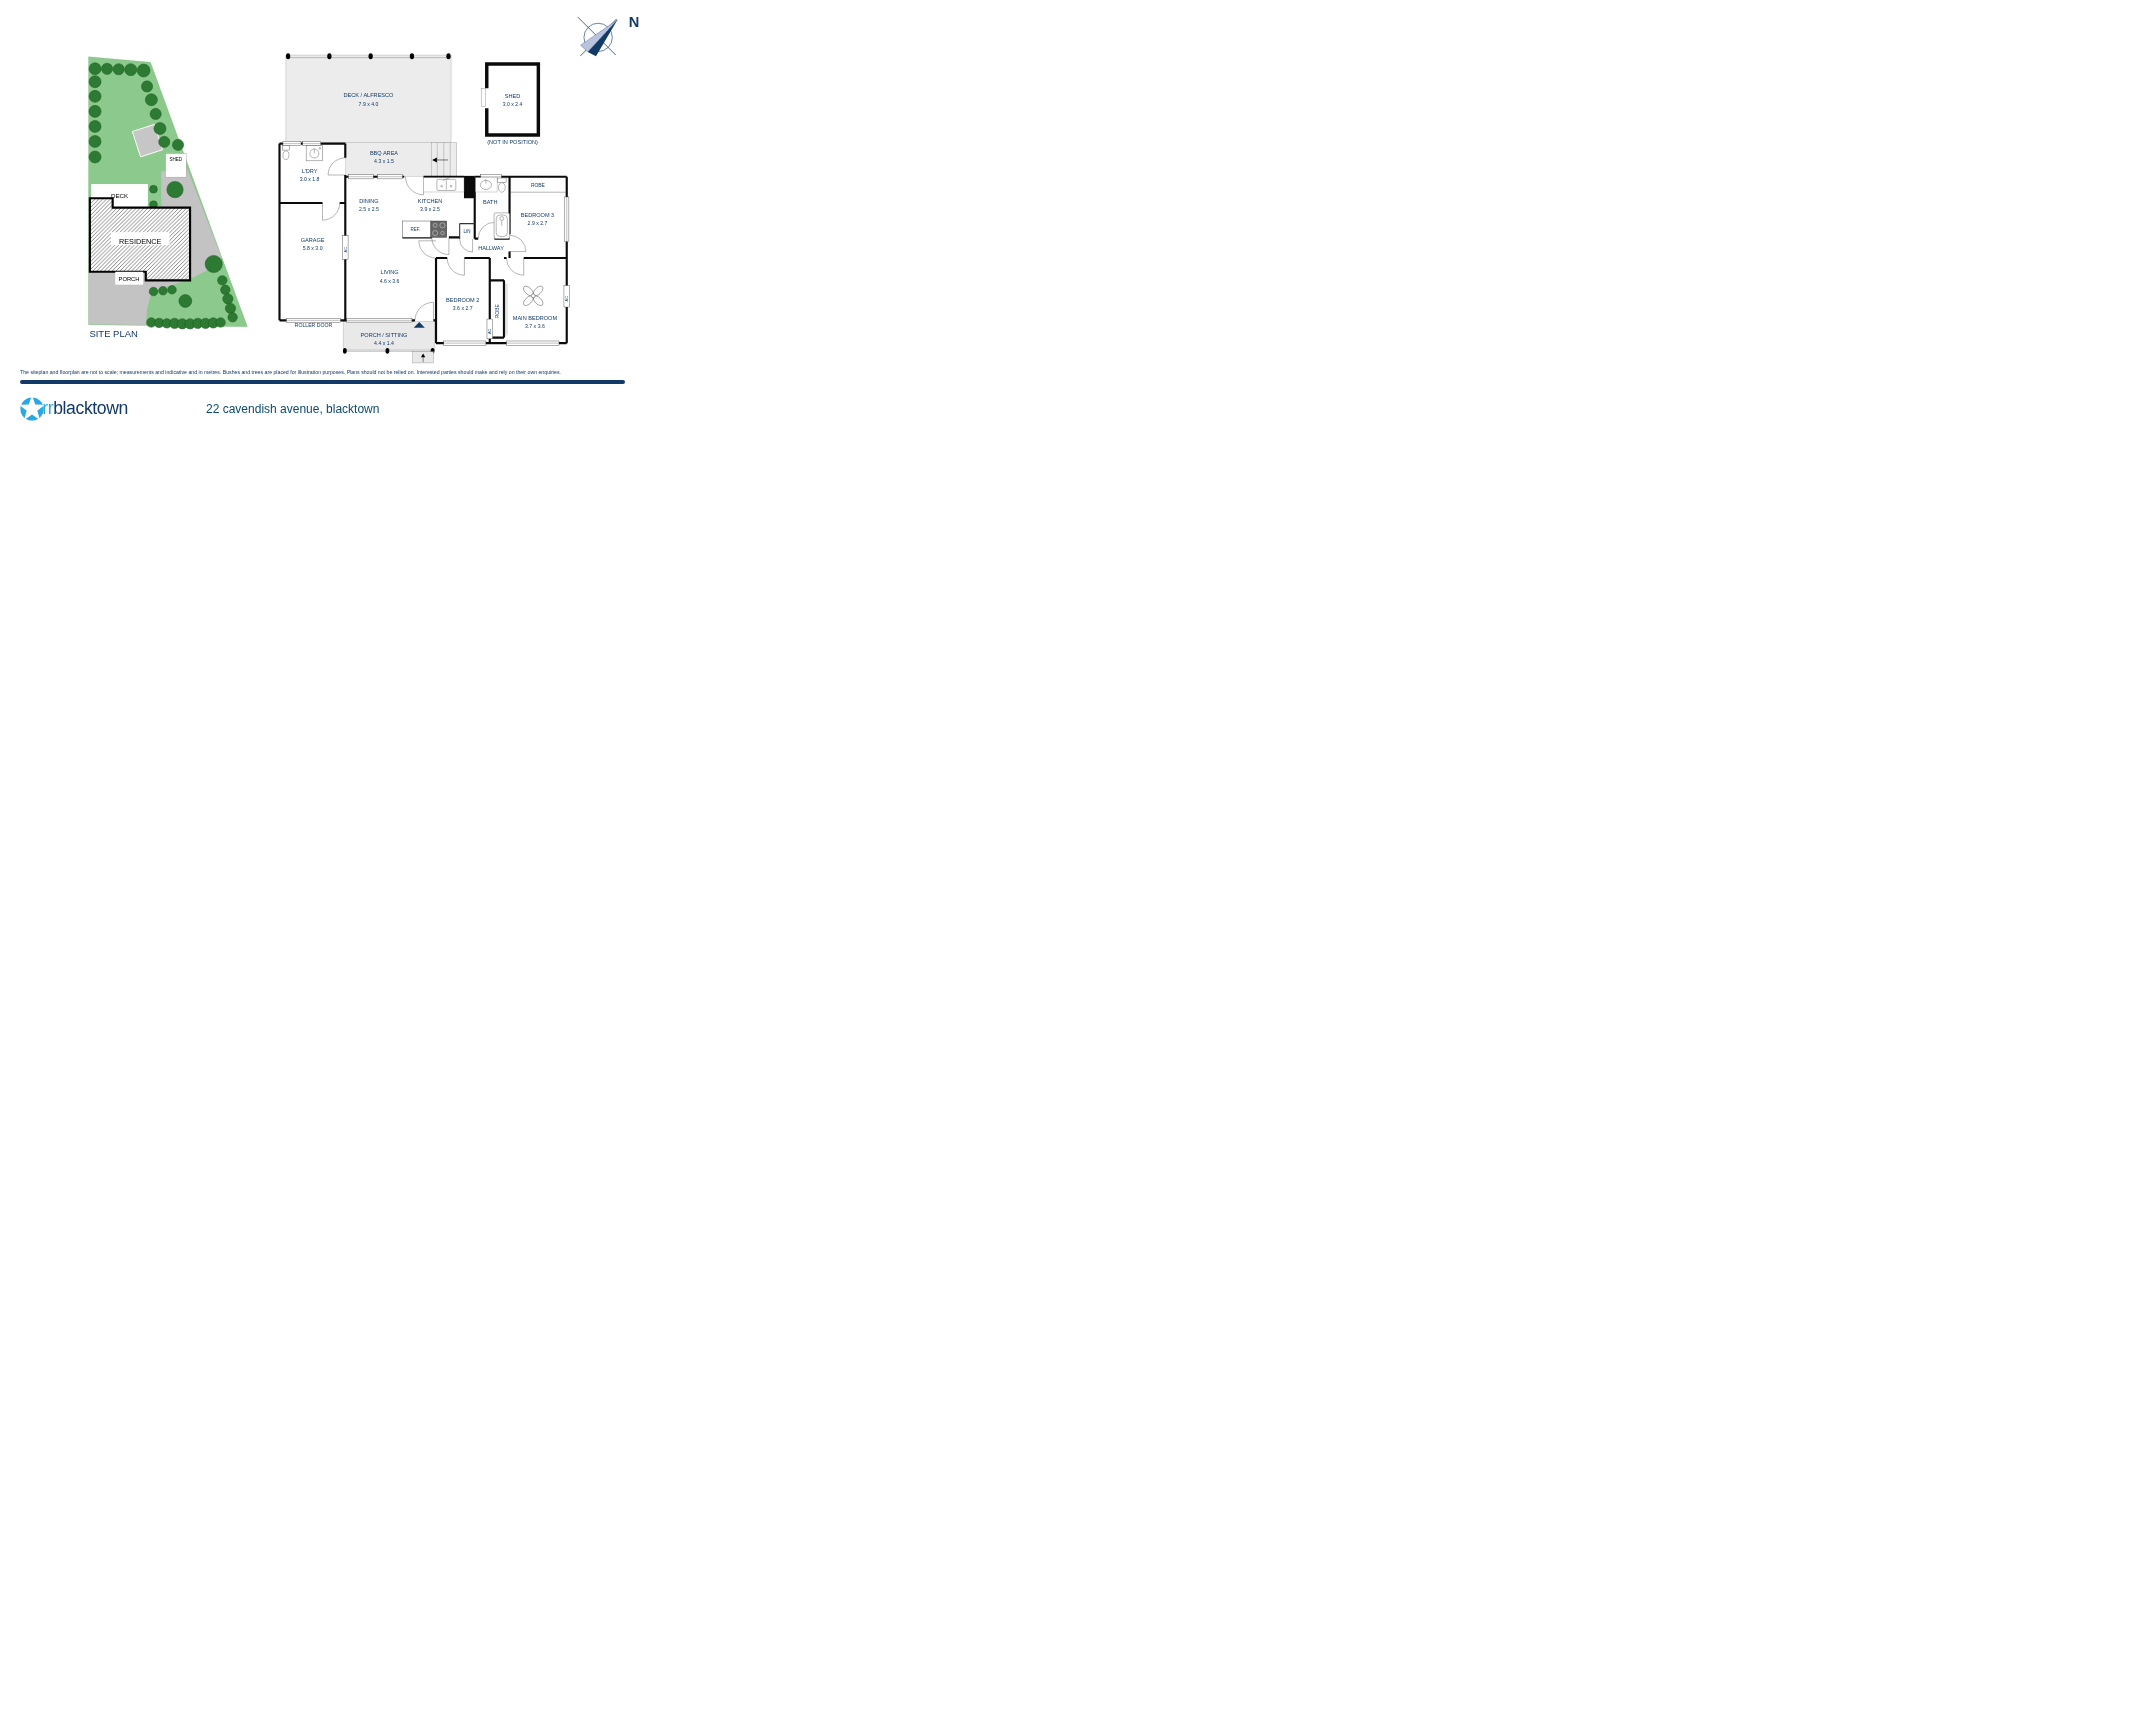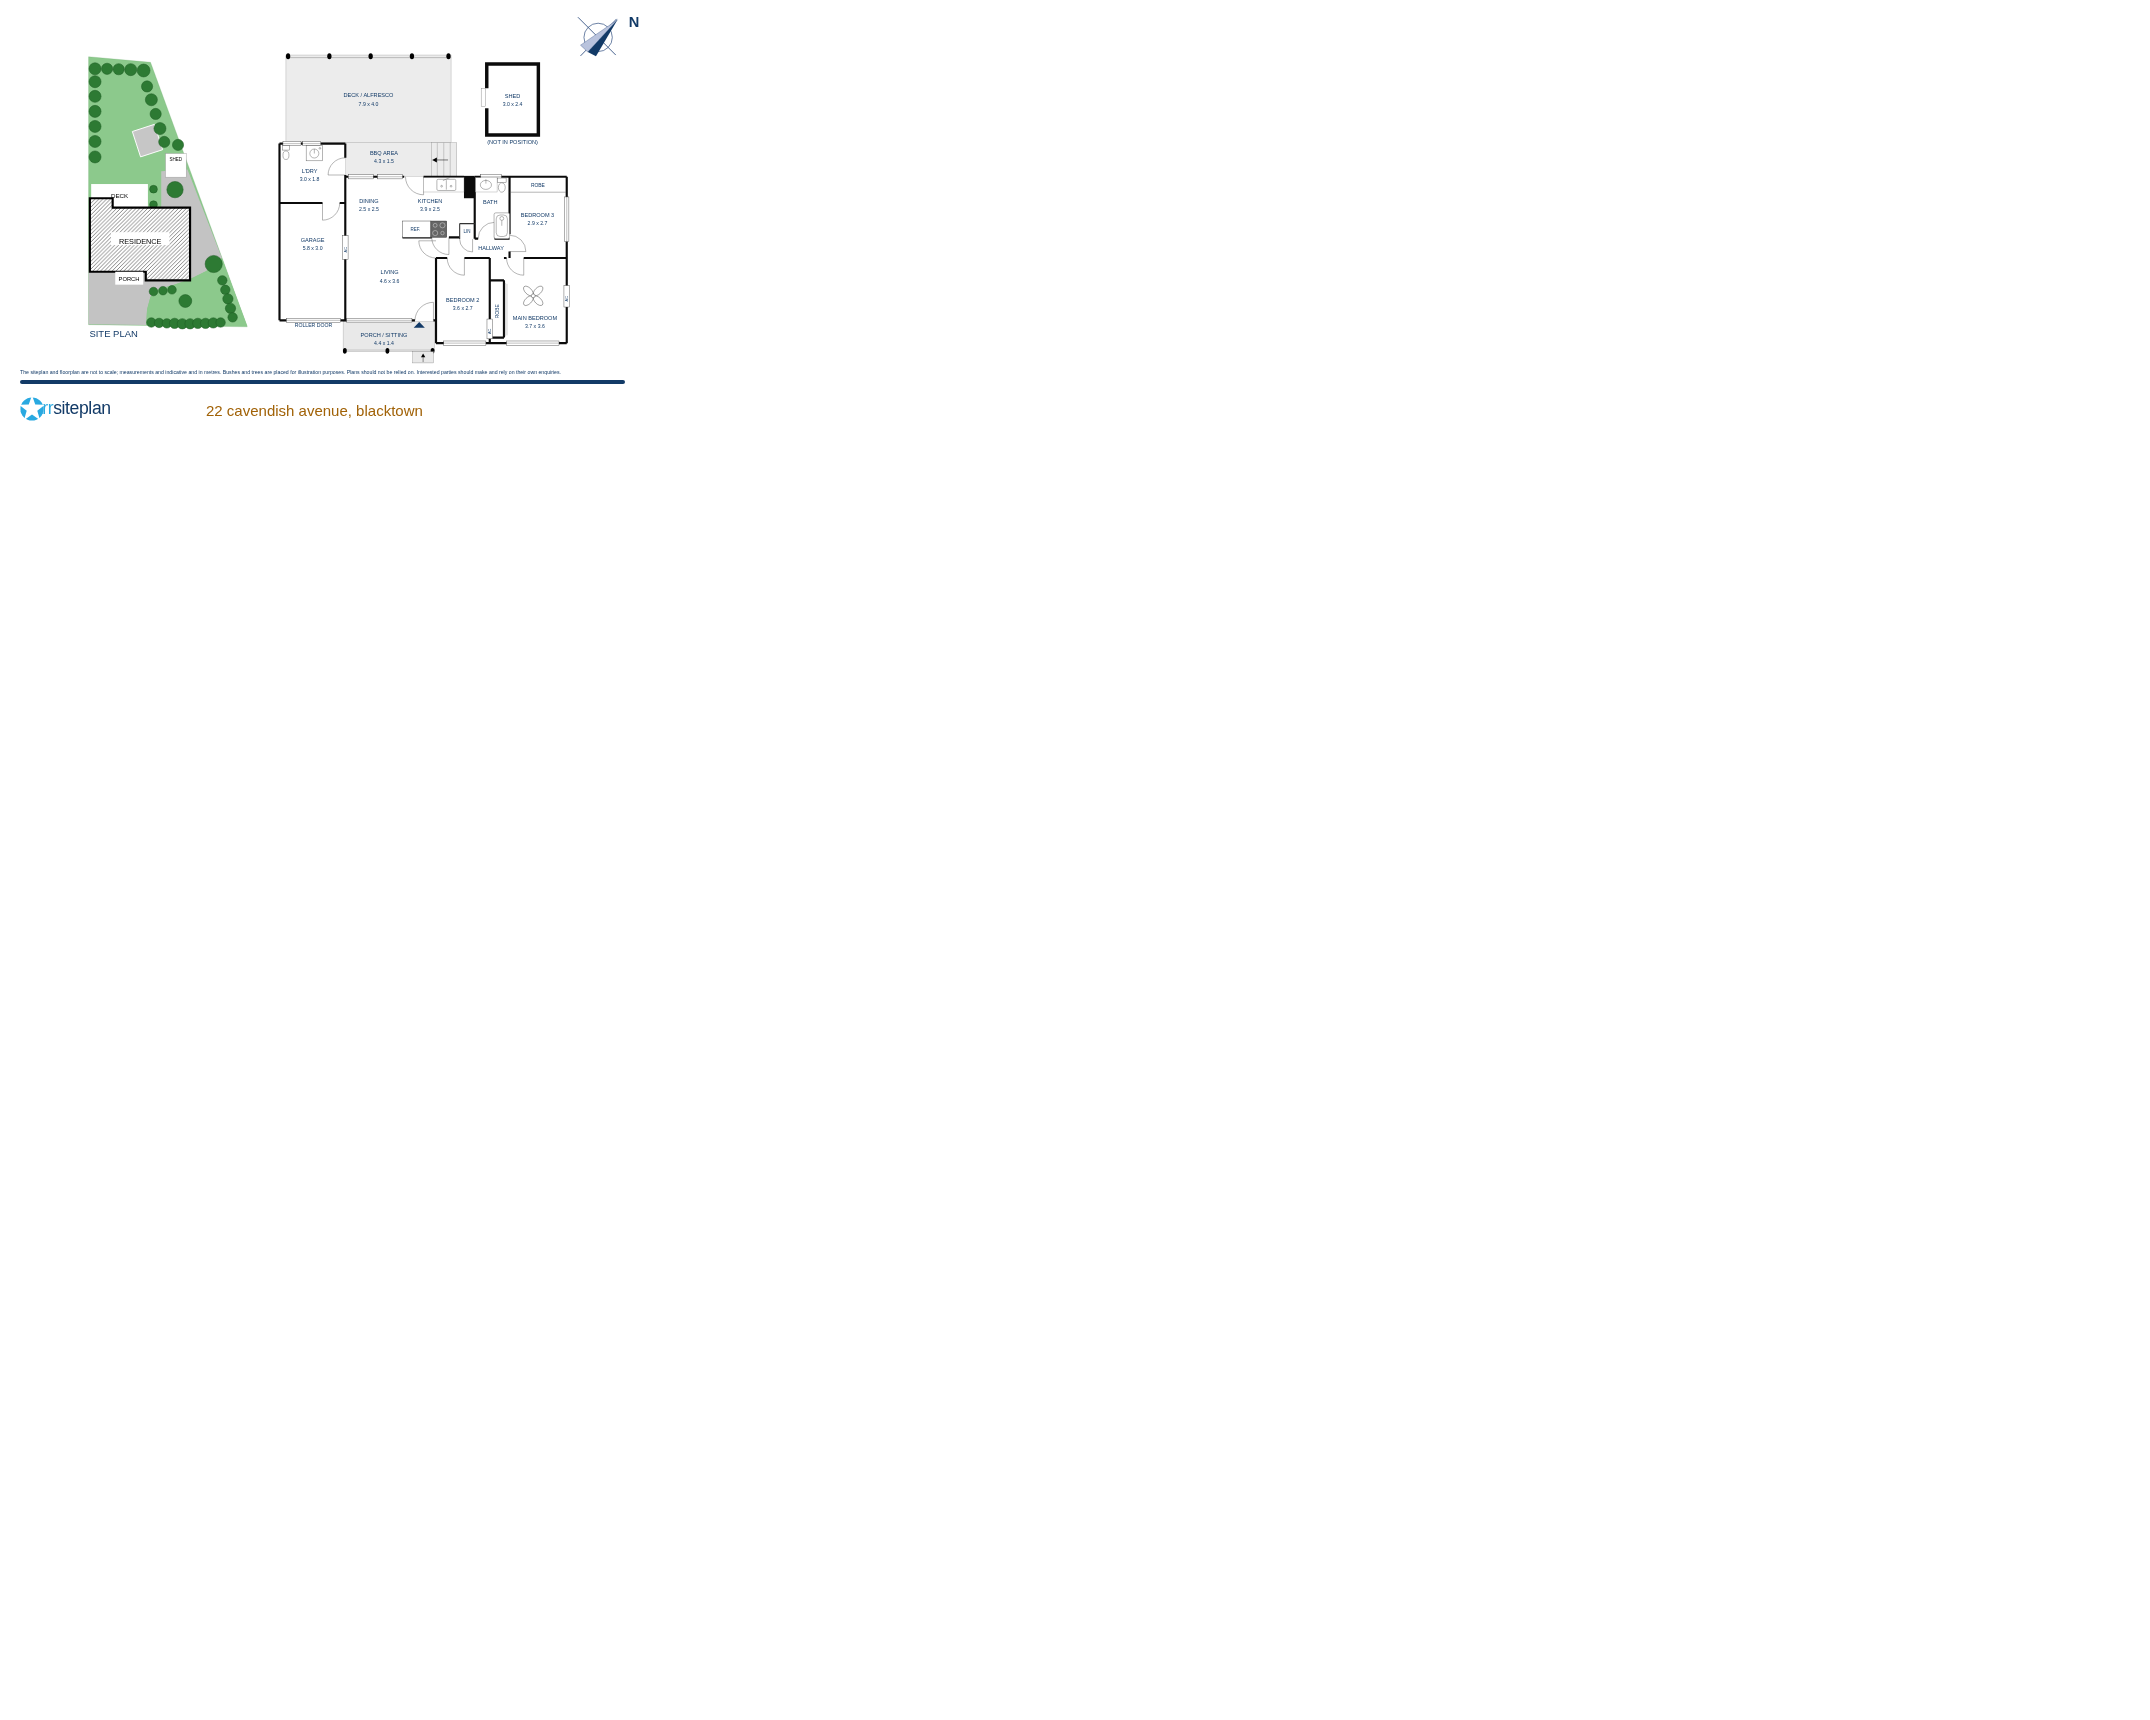--- a/index.html
+++ b/index.html
@@ -10,21 +10,21 @@
   .roomname{font-size:13px;fill:#123a67;}
   .roomdim{font-size:12px;fill:#123a67;}
   .small-label{font-size:10.5px;fill:#123a67;}
   .ac-label{font-size:9px;fill:#123a67;}
   .footer-disclaimer{position:absolute;left:20px;top:369px;width:605px;font-size:5.2px;color:#123a67;white-space:nowrap;}
   .footer-bar{position:absolute;left:20px;top:380px;width:605px;height:4.3px;background:#123a67;border-radius:2.2px;}
   .footer-brand{position:absolute;left:20px;top:397px;display:flex;align-items:center;gap:5.2px;}
   .brand-text{font-size:17.6px;font-weight:500;letter-spacing:-0.4px;line-height:23px;}
   .brand-starr{color:#29a9e1;}
   .brand-partners{color:#123a67;}
-  .footer-address{position:absolute;left:206px;top:402px;font-size:15px;color:#a16207;white-space:nowrap;}
+  .footer-address{position:absolute;left:206px;top:402px;font-size:12px;color:#0c4a6e;white-space:nowrap;}
 </style>
 </head>
 <body>
 
 <div id="stage">
 <svg width="645" height="430" viewBox="0 0 1500 1000">
   <defs>
     <pattern id="hatch" width="9" height="9" patternUnits="userSpaceOnUse">
       <path d="M0,9 L9,0" stroke="#000" stroke-width="1.1"></path>
     </pattern>
@@ -346,18 +346,18 @@
 </svg>
 
   <div class="footer-disclaimer">The siteplan and floorplan are not to scale; measurements and indicative and in metres. Bushes and trees are placed for illustration purposes. Plans should not be relied on. Interested parties should make and rely on their own enquiries.</div>
   <div class="footer-bar"></div>
 
   <div class="footer-brand">
     <svg width="24" height="24" viewBox="0 0 54 54">
       <circle cx="27" cy="27" r="26" fill="#29a9e1"></circle>
       <path d="M27,-4 L34.3,16.9 L56.5,17.4 L38.9,30.9 L45.2,52.1 L27,39.5 L8.8,52.1 L15.1,30.9 L-2.5,17.4 L19.7,16.9 Z" fill="#ffffff"></path>
     </svg>
-    <div class="brand-text"><span class="brand-starr">starr</span><span class="brand-partners">siteplan</span></div>
+    <div class="brand-text"><span class="brand-starr">starr</span><span class="brand-partners">blacktown</span></div>
   </div>
 
   <div class="footer-address">22 cavendish avenue, blacktown</div>
 </div>
 
 
 </body></html>

